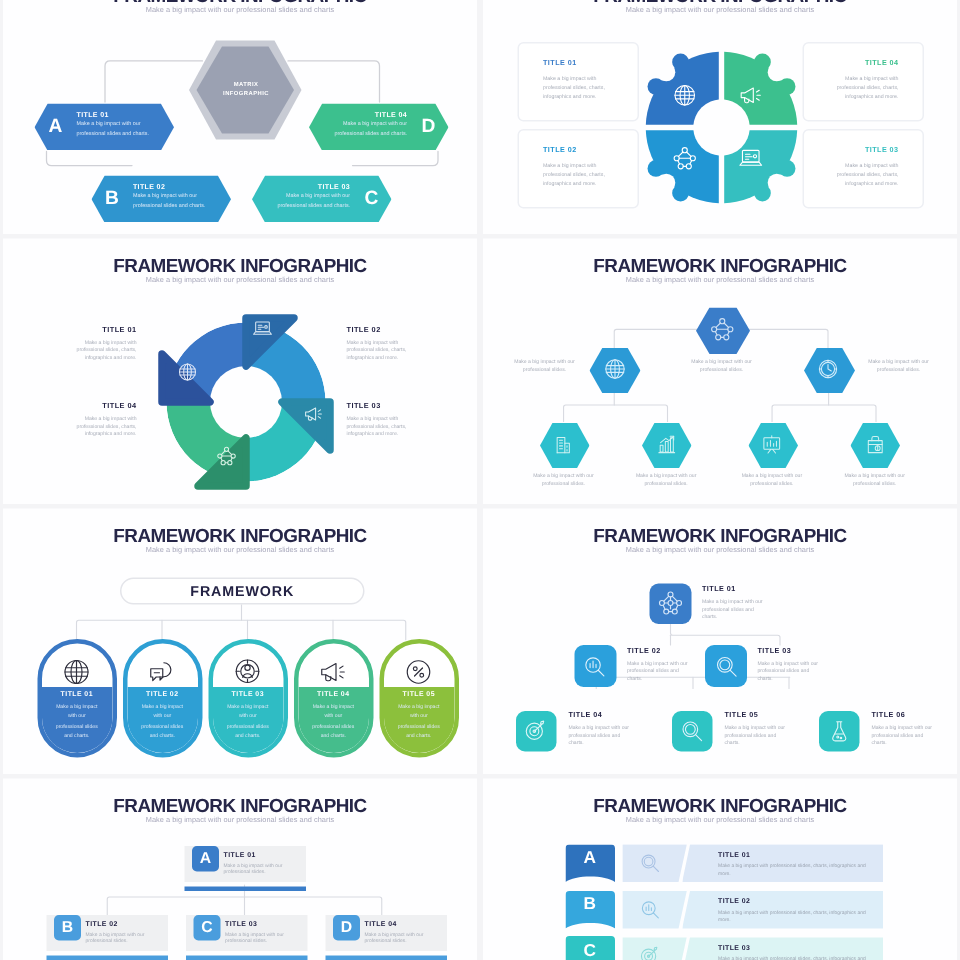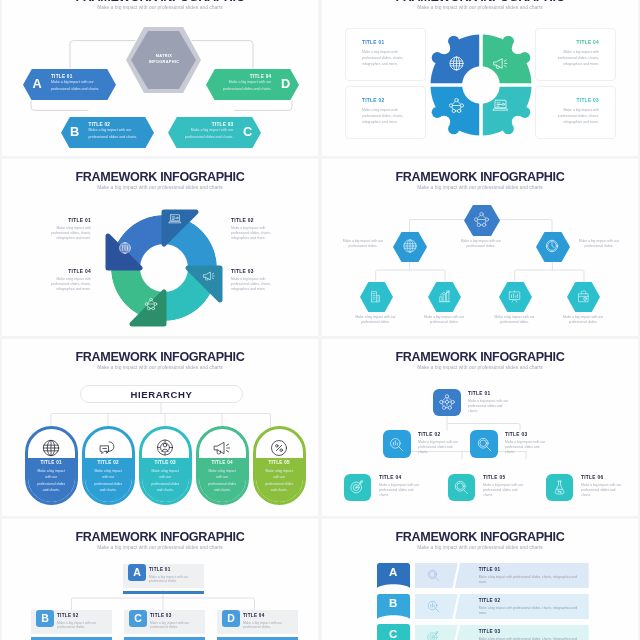--- a/index.html
+++ b/index.html
@@ -562,21 +562,21 @@
       <div class="htxt ht5">Make a big impact with our professional slides.</div>
       <div class="htxt ht6">Make a big impact with our professional slides.</div>
     </div>
   </div>
 
   <div class="slide" id="sl5">
     <div class="s-title">FRAMEWORK INFOGRAPHIC</div>
     <div class="s-sub">Make a big impact with our professional slides and charts</div>
     <div class="s5-body">
       <div class="hpill">
-        <span>HIERARCHY</span>
+        <span>FRAMEWORK</span>
       </div>
       <svg class="hlines" width="318" height="40" viewBox="0 0 318 40">
         <g fill="none" stroke="#d8dae1" stroke-width="0.75" stroke-linecap="round">
           <path d="M159 0 V10.5"></path>
           <path d="M49 23.5 V12 Q49 10.5 50.5 10.5 H267 Q268.5 10.5 268.5 12 V23.5"></path>
           <path d="M106 10.5 V23.5 M163 10.5 V23.5 M220 10.5 V23.5"></path>
         </g>
       </svg>
       <div class="hpod hp0">
         <span class="hpico">

